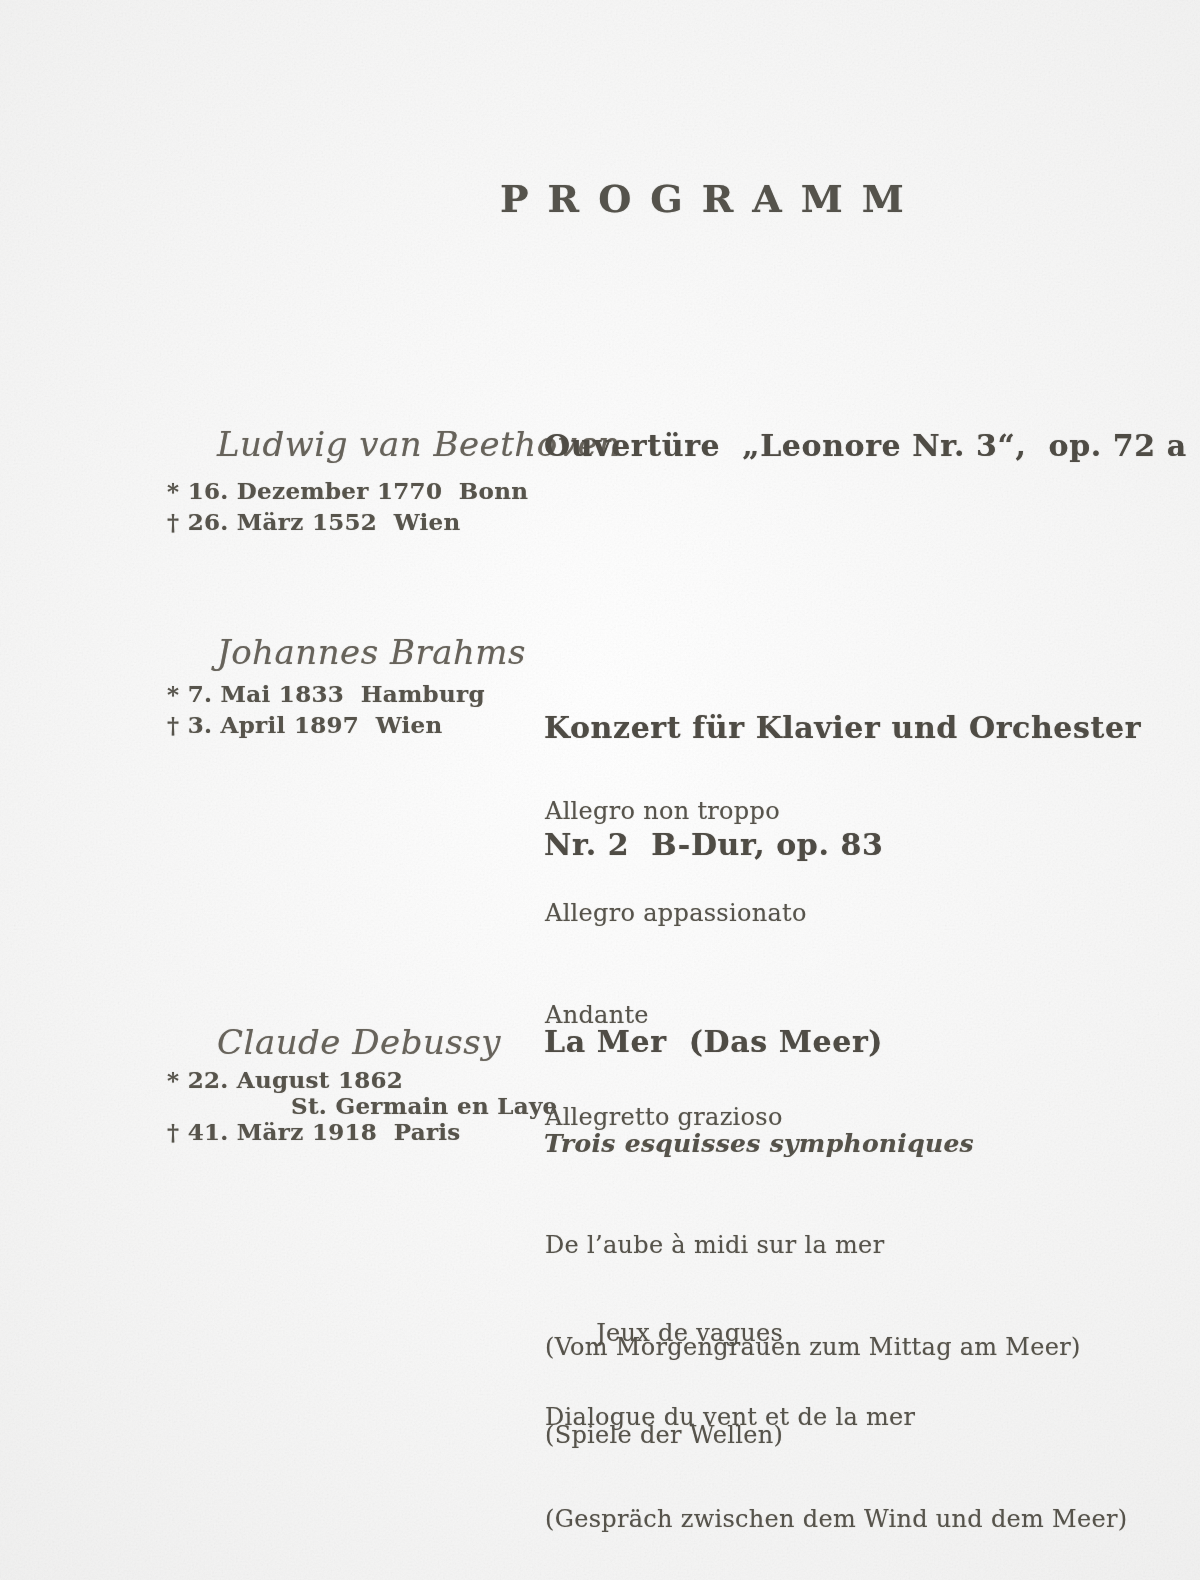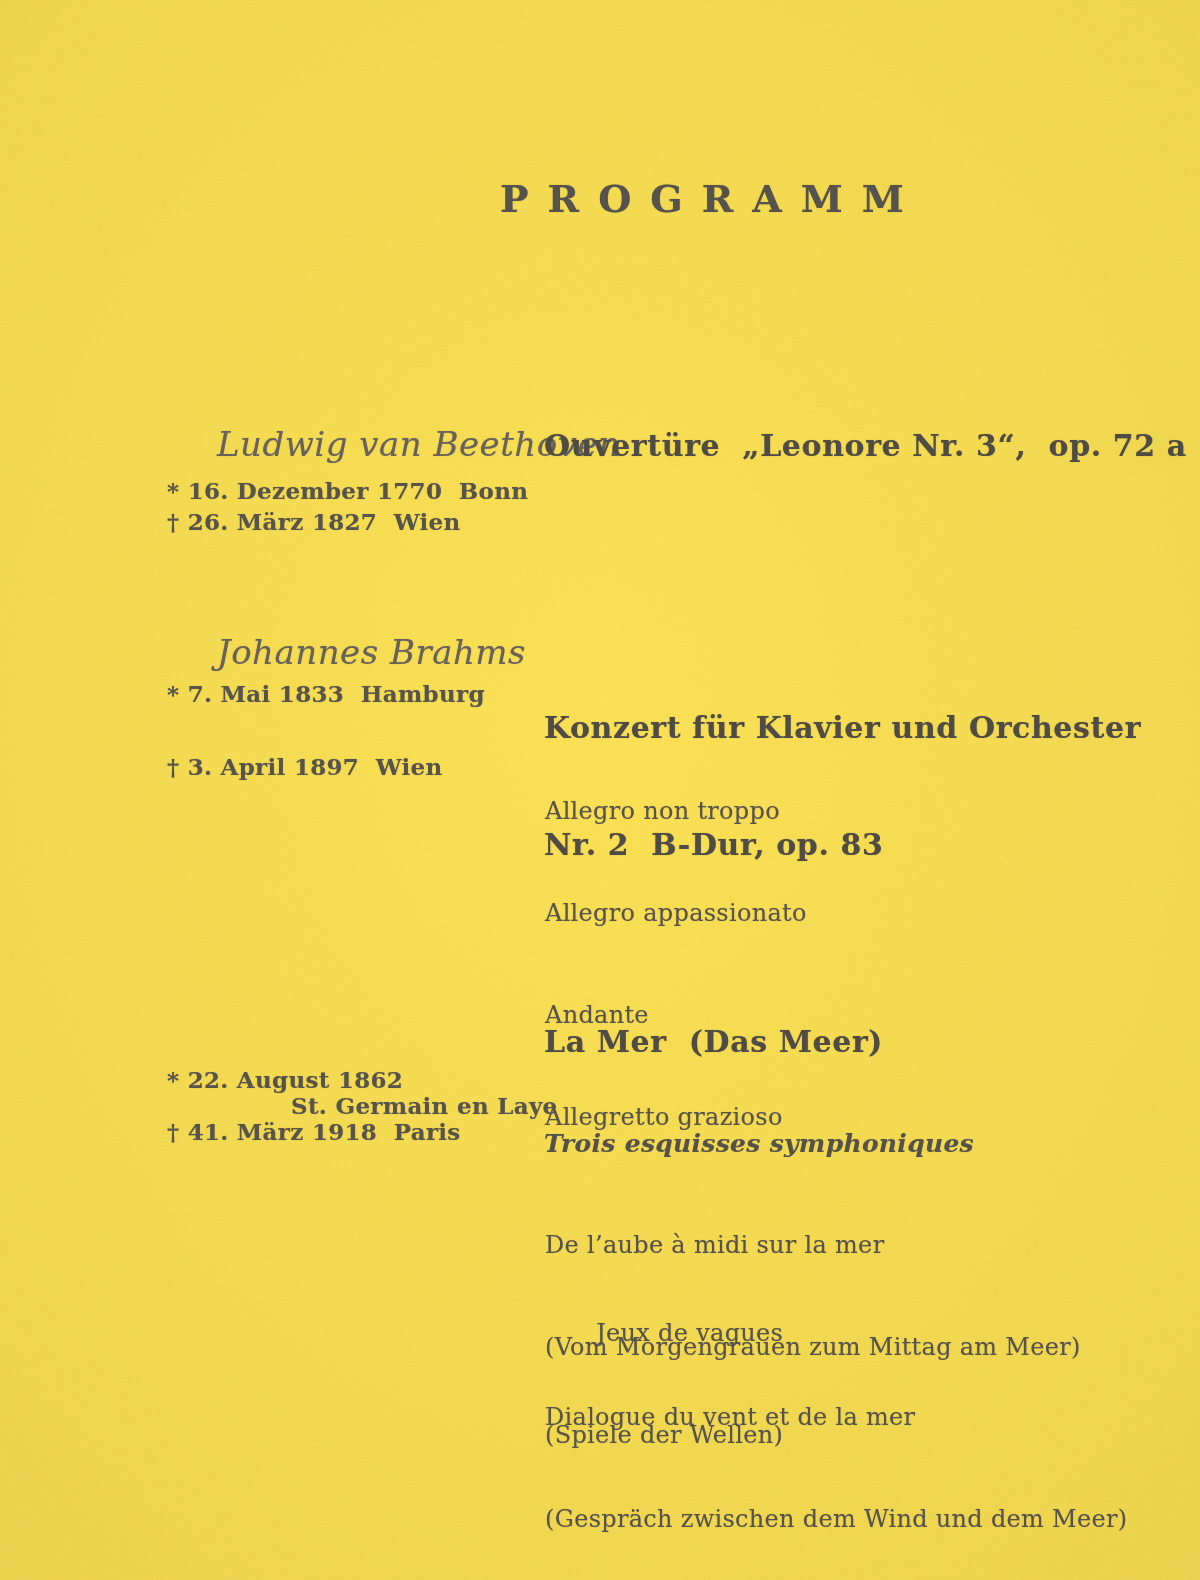--- a/index.html
+++ b/index.html
@@ -1,21 +1,21 @@
 <!DOCTYPE html>
 <html><head>
 <meta charset="utf-8">
 <style>
   html, body { margin: 0; padding: 0; background: #9a9a98; }
   .page {
     position: relative;
     width: 1200px;
     height: 1580px;
     margin: 0 auto;
-    background: #fde047;
+    background: #ffffff;
     overflow: hidden;
     font-family: "DejaVu Serif", "Liberation Serif", serif;
     -webkit-font-smoothing: antialiased;
   }
   .grain {
     position: absolute; inset: 0;
     pointer-events: none;
   }
   .vignette {
     position: absolute; inset: 0;
@@ -43,21 +43,21 @@
   .s3-name { left: 170px; top: 1022px; }
   .dateline {
     font-size: 23px; font-weight: 700;
     color: #57544c;
     letter-spacing: 0.3px;
     text-shadow: 0 0 1px rgba(87,84,76,0.45);
   }
   .s1-born { left: 167px; top: 477px; }
   .s1-died { left: 167px; top: 508px; }
   .s2-born { left: 167px; top: 680px; }
-  .s2-died { left: 167px; top: 711px; margin-top: 42px; }
+  .s2-died { left: 167px; top: 711px; }
   .s3-born { left: 167px; top: 1066px; }
   .s3-place { left: 291px; top: 1092px; }
   .s3-died { left: 167px; top: 1118px; }
   .work-title {
     font-size: 30px; font-weight: 700;
     color: #4f4c45;
     letter-spacing: 0.6px;
     text-shadow: 0 0 1px rgba(79,76,69,0.5);
   }
   .s1-work { left: 544px; top: 428px; }
@@ -107,37 +107,38 @@
         </feComponentTransfer>
     </filter>
     <rect width="100%" height="100%" filter="url(#grain-f)"></rect>
   </svg>
   <div class="vignette"></div>
 
   <div class="abs title">PROGRAMM</div>
 
   <div class="abs composer-name s1-name">Ludwig van Beethoven</div>
   <div class="abs dateline s1-born">* 16. Dezember 1770  Bonn</div>
-  <div class="abs dateline s1-died">† 26. März 1827  Wien</div>
+  <div class="abs dateline s1-died">† 26. März 1552  Wien</div>
   <div class="abs work-title s1-work">Ouvertüre  „Leonore Nr. 3“,  op. 72 a</div>
 
   <div class="abs composer-name s2-name">Johannes Brahms</div>
   <div class="abs dateline s2-born">* 7. Mai 1833  Hamburg</div>
   <div class="abs dateline s2-died">† 3. April 1897  Wien</div>
   <div class="abs work-title s2-work">
     <div>Konzert für Klavier und Orchester</div>
     <div>Nr. 2  B-Dur, op. 83</div>
   </div>
   <div class="abs movements s2-movements">
     <div>Allegro non troppo</div>
     <div>Allegro appassionato</div>
     <div>Andante</div>
     <div>Allegretto grazioso</div>
   </div>
 
+  <div class="abs composer-name s3-name">Claude Debussy</div>
   <div class="abs dateline s3-born">* 22. August 1862</div>
   <div class="abs dateline s3-place">St. Germain en Laye</div>
   <div class="abs dateline s3-died">† 41. März 1918  Paris</div>
   <div class="abs work-title s3-work">La Mer  (Das Meer)</div>
   <div class="abs work-subtitle">
     <div>Trois esquisses symphoniques</div>
   </div>
   <div class="abs mv-pair mv1">
     <div>De l’aube à midi sur la mer</div>
     <div>(Vom Morgengrauen zum Mittag am Meer)</div>

